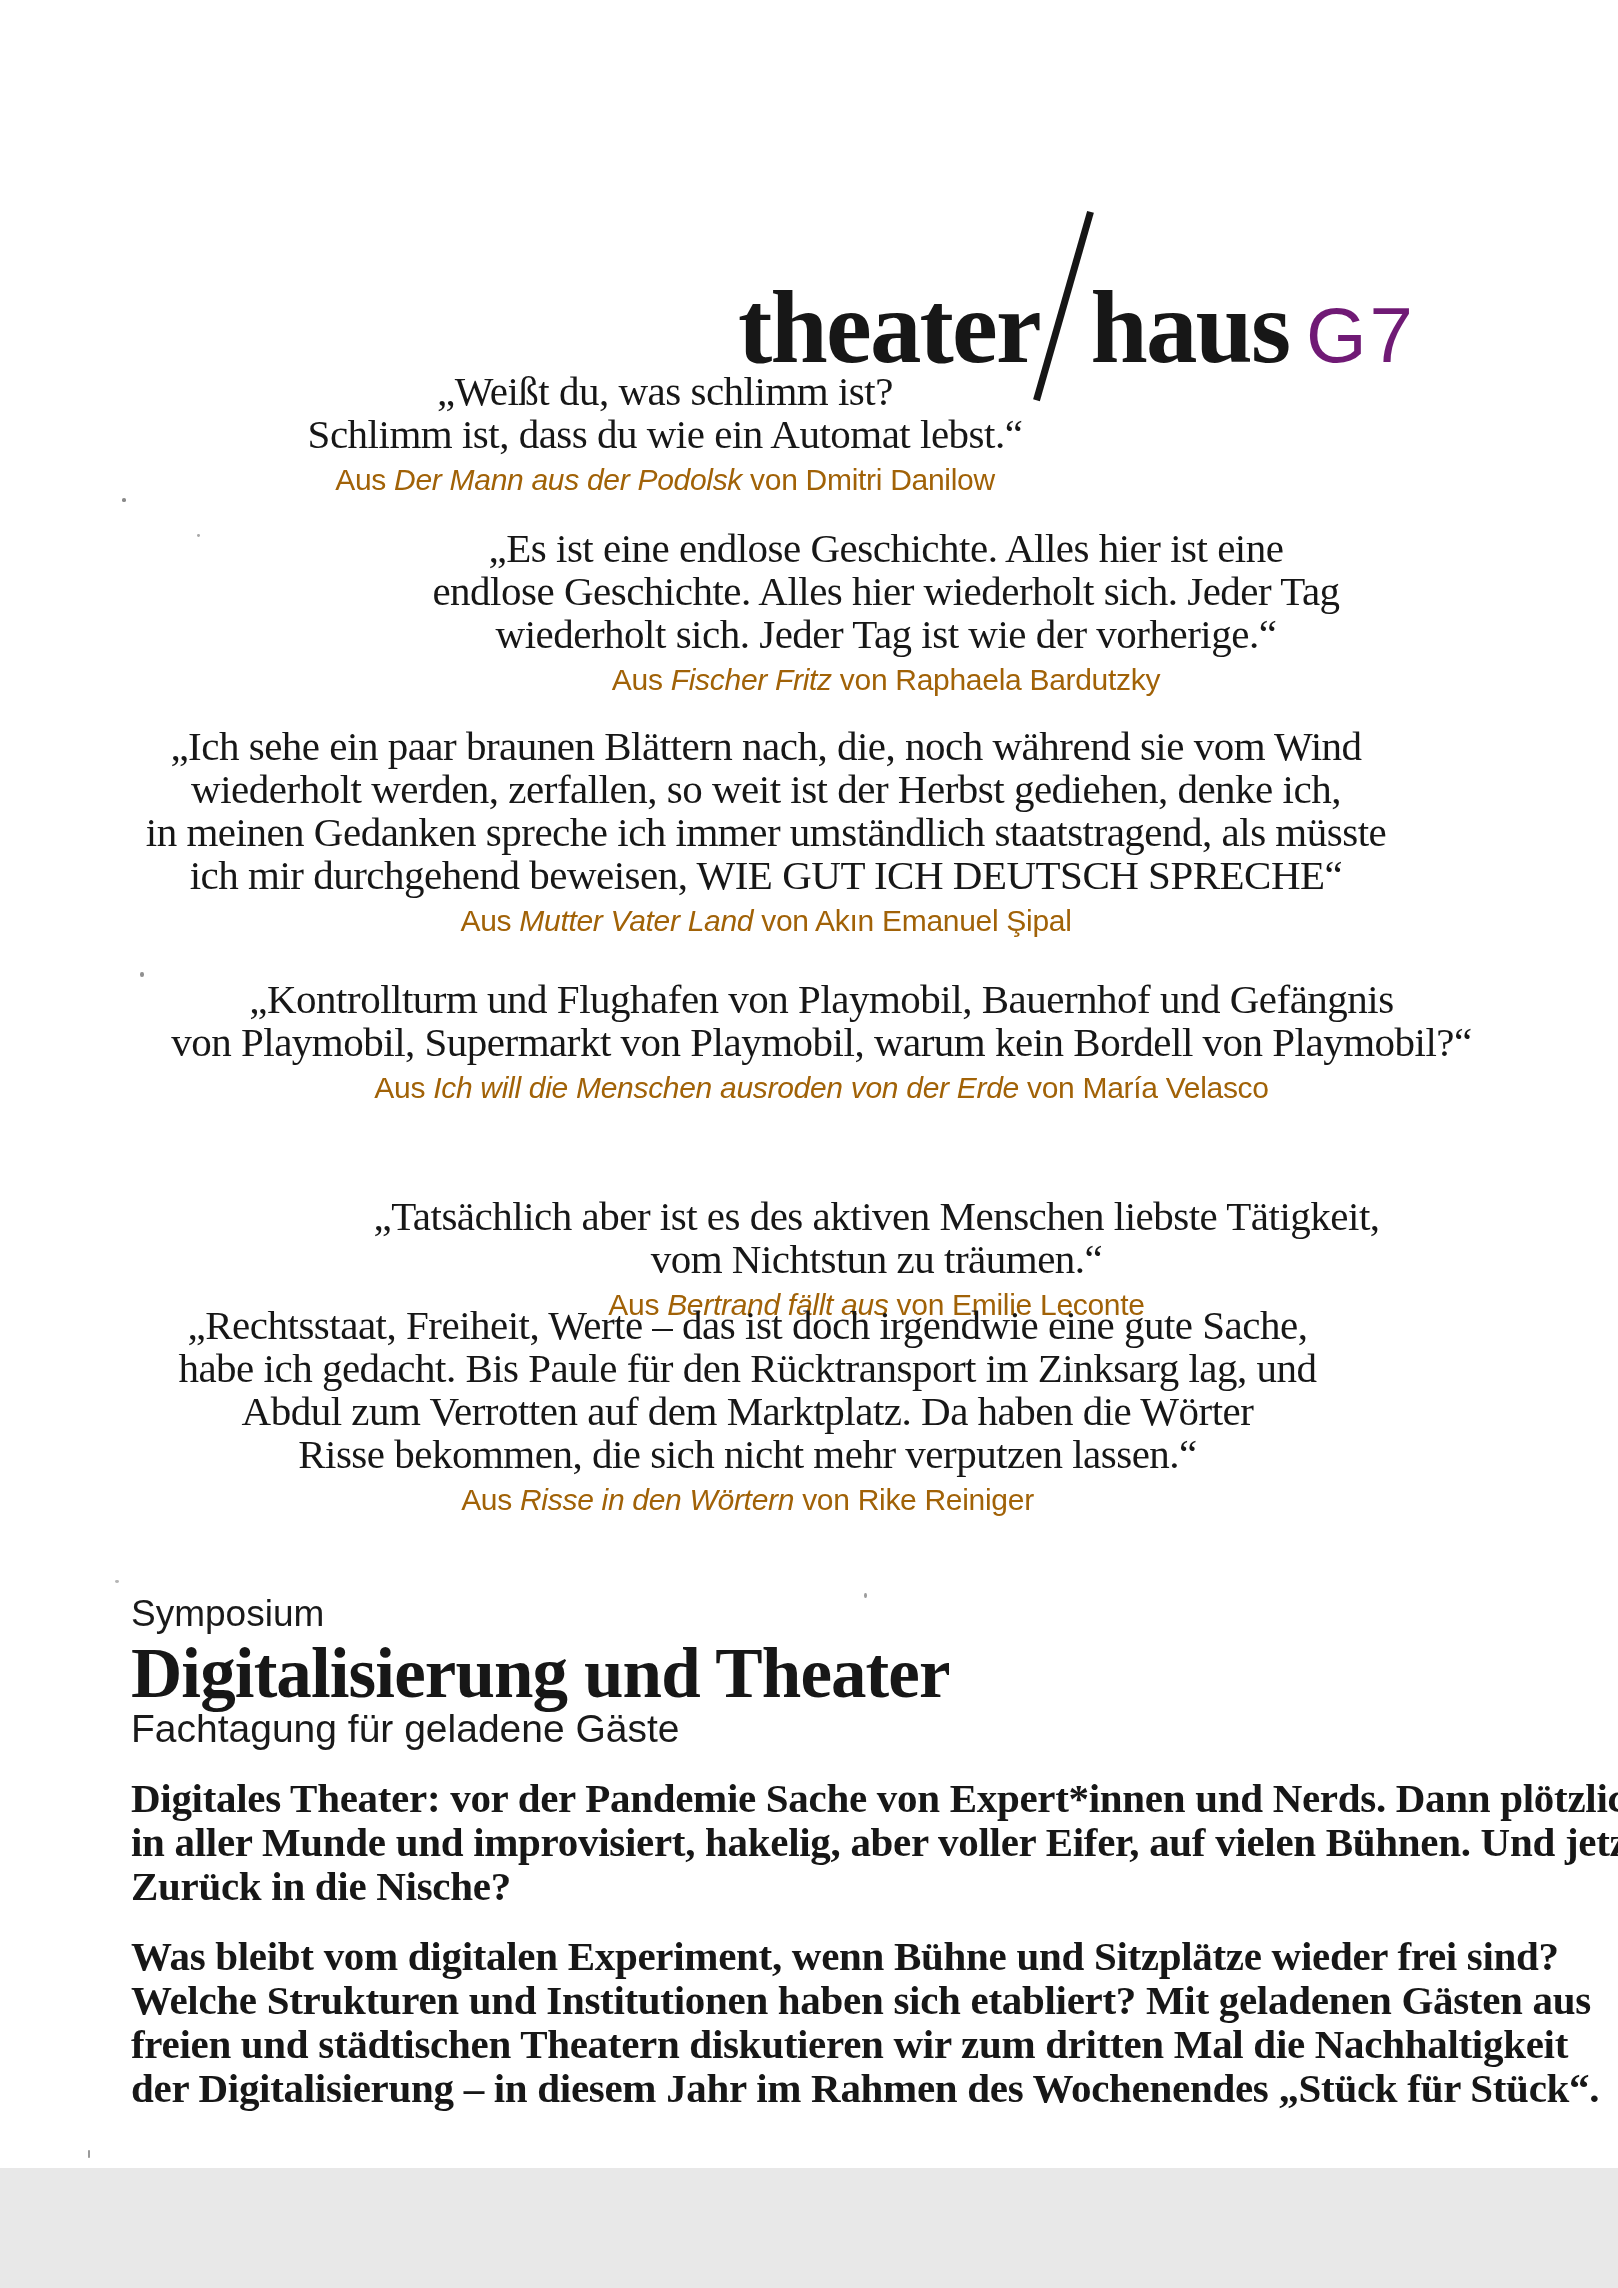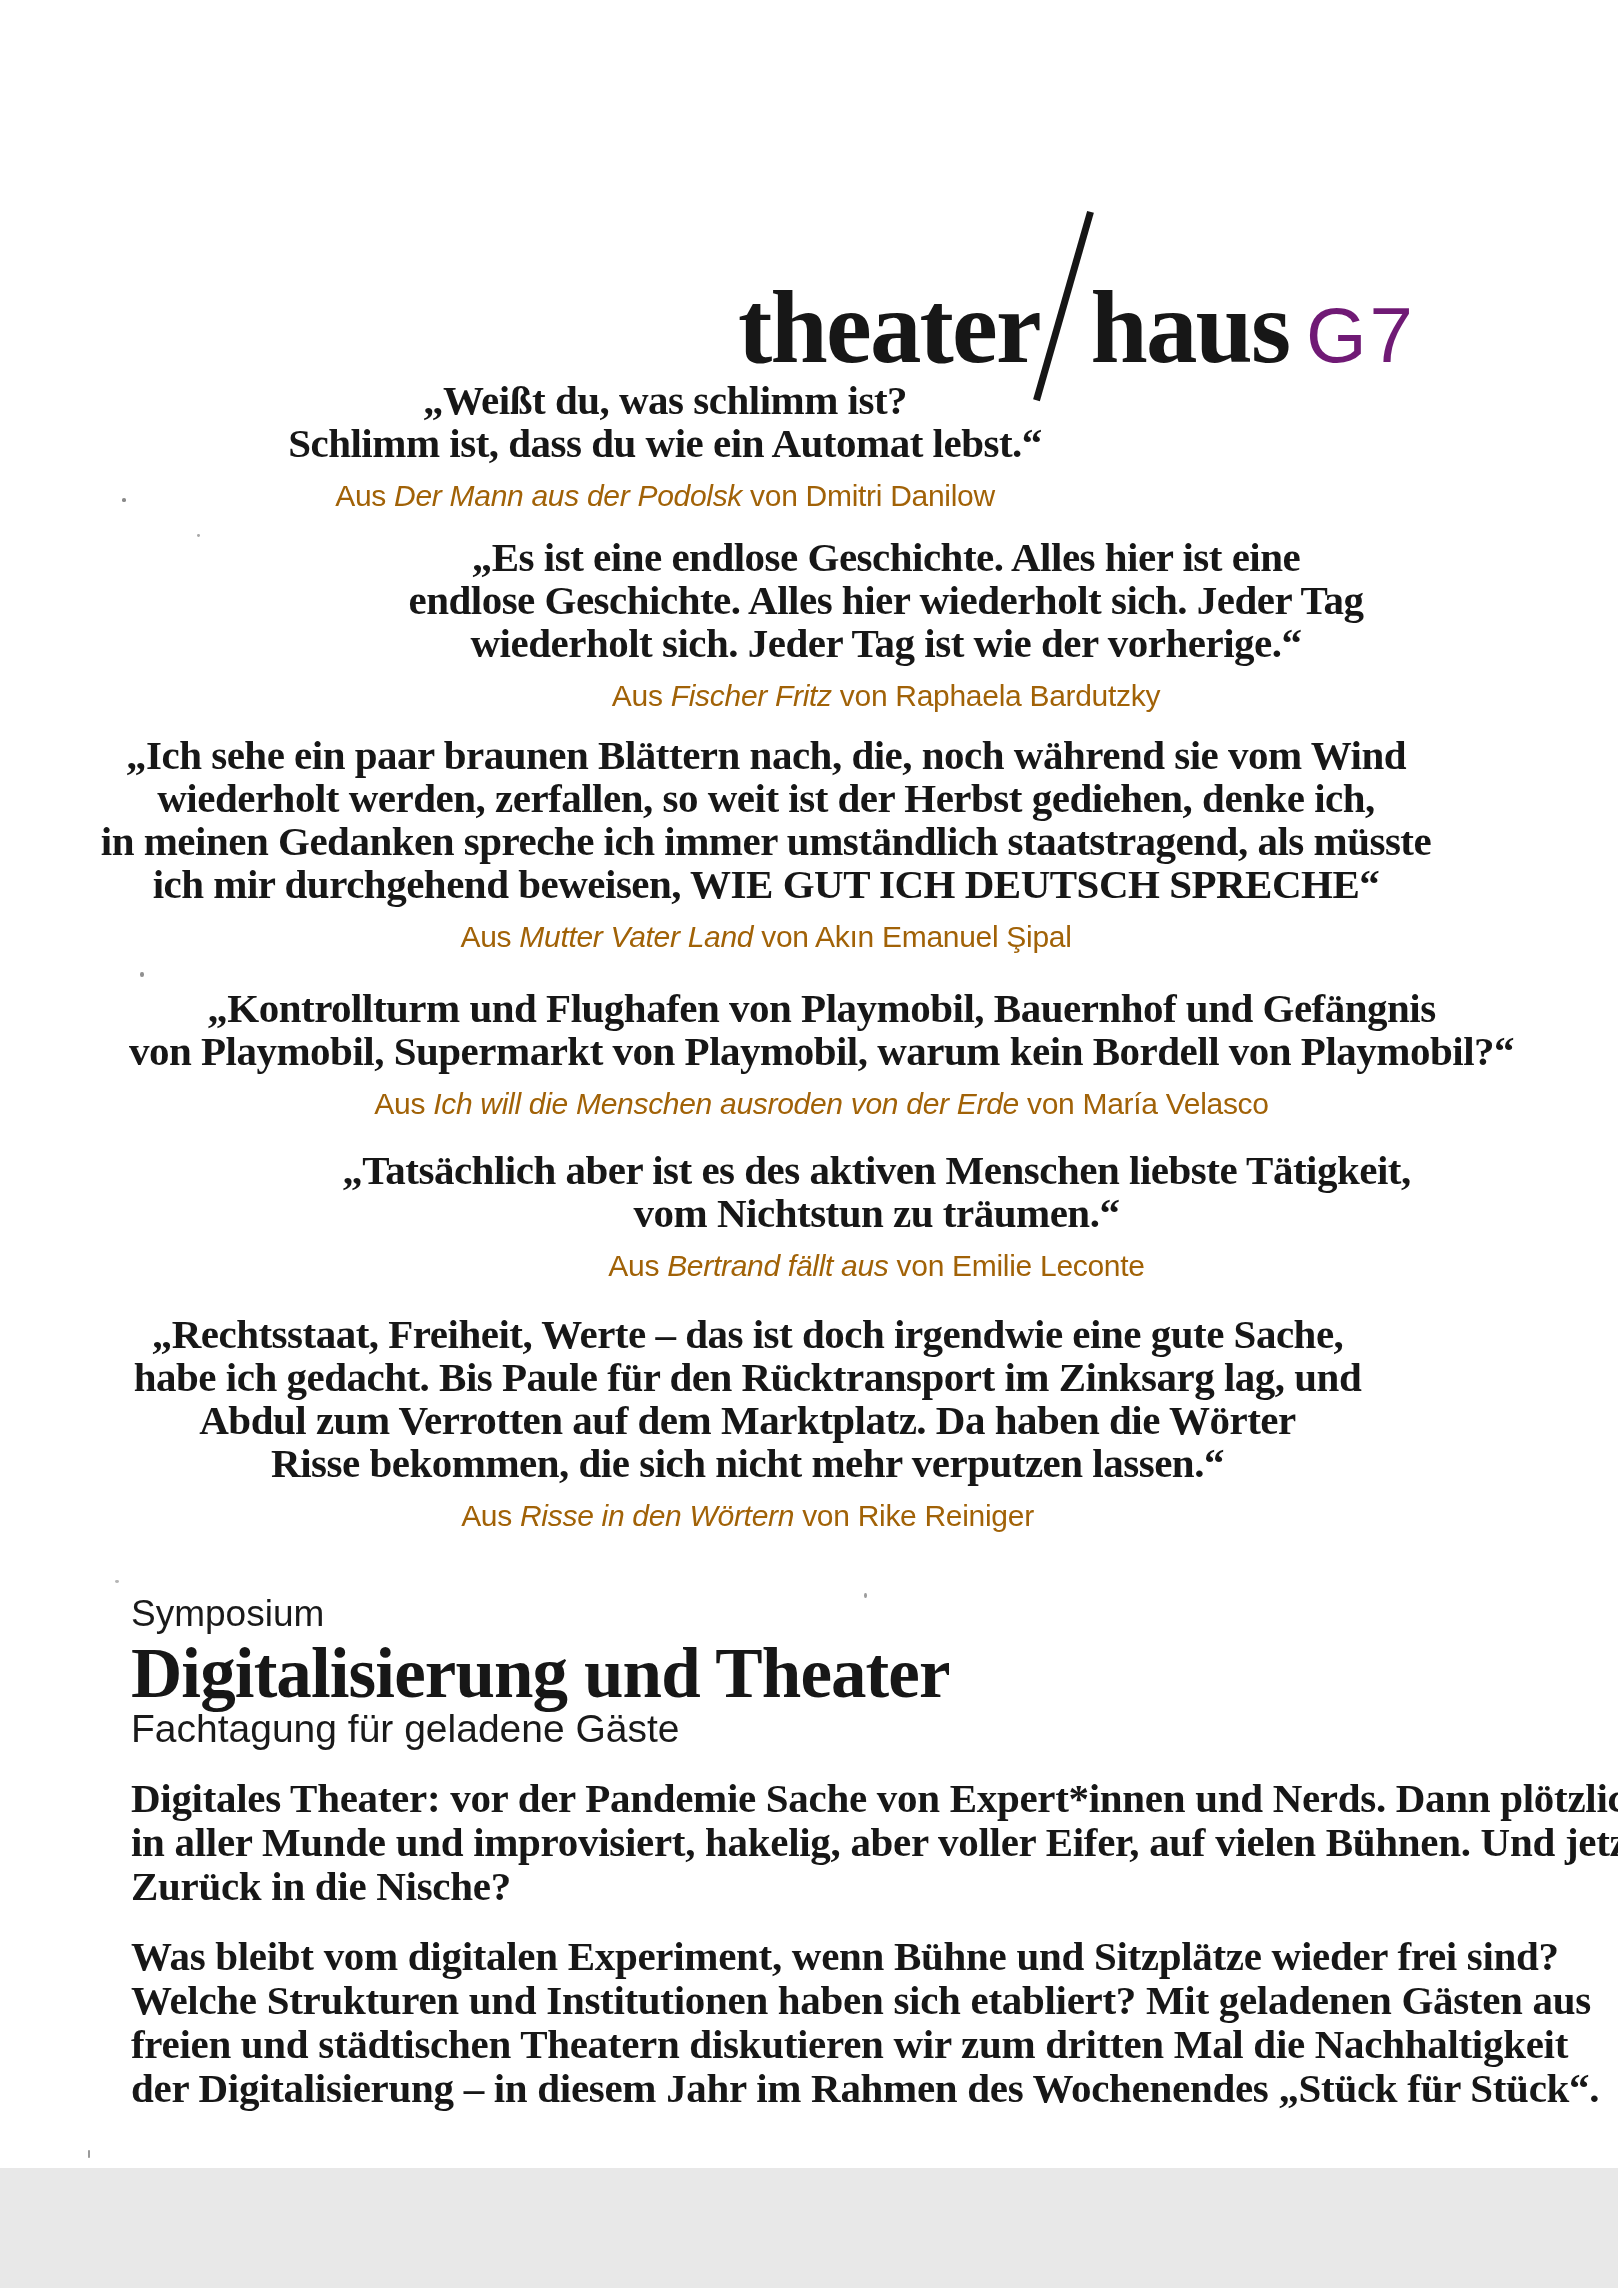--- a/index.html
+++ b/index.html
@@ -46,23 +46,23 @@
     font-weight: 400;
     font-size: 78px;
     letter-spacing: 2.8px;
     margin-left: 16.6px;
     color: #701a75;
   }
 
   
   figure.quote { position: absolute; margin: 0; text-align: center; }
   .quote blockquote {
-    margin: 12px;
+    margin: 3px;
     font-family: "Liberation Serif", "DejaVu Serif", serif;
-    font-weight: bold;
+    font-weight: normal;
     font-size: 41px;
     line-height: 43px;
     letter-spacing: -0.5px;
     white-space: pre;
   }
   .quote figcaption {
     margin-top: 4.6px;
     font-family: "Liberation Sans", "DejaVu Sans", sans-serif;
     font-weight: 400;
     font-size: 30px;
@@ -141,21 +141,21 @@
 ich mir durchgehend beweisen, WIE GUT ICH DEUTSCH SPRECHE“</blockquote>
     <figcaption><span>Aus </span><span class="src-title">Mutter Vater Land</span><span> von Akın Emanuel Şipal</span></figcaption>
   </figure>
 
   <figure class="quote" style="top:975px; left:83px; width:1477px;">
     <blockquote>„Kontrollturm und Flughafen von Playmobil, Bauernhof und Gefängnis
 von Playmobil, Supermarkt von Playmobil, warum kein Bordell von Playmobil?“</blockquote>
     <figcaption><span>Aus </span><span class="src-title">Ich will die Menschen ausroden von der Erde</span><span> von María Velasco</span></figcaption>
   </figure>
 
-  <figure class="quote" style="top:1137px; left:295px; width:1163px;">
+  <figure class="quote" style="top:1192px; left:295px; width:1163px;">
     <blockquote>„Tatsächlich aber ist es des aktiven Menschen liebste Tätigkeit,
 vom Nichtstun zu träumen.“</blockquote>
     <figcaption><span>Aus </span><span class="src-title">Bertrand fällt aus</span><span> von Emilie Leconte</span></figcaption>
   </figure>
 
   <figure class="quote" style="top:1301px; left:37px; width:1421px;">
     <blockquote>„Rechtsstaat, Freiheit, Werte – das ist doch irgendwie eine gute Sache,
 habe ich gedacht. Bis Paule für den Rücktransport im Zinksarg lag, und
 Abdul zum Verrotten auf dem Marktplatz. Da haben die Wörter
 Risse bekommen, die sich nicht mehr verputzen lassen.“</blockquote>

